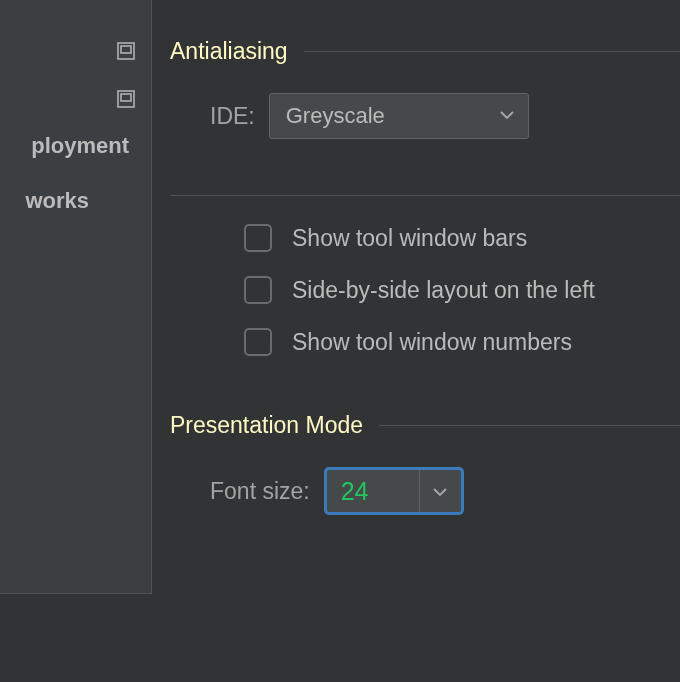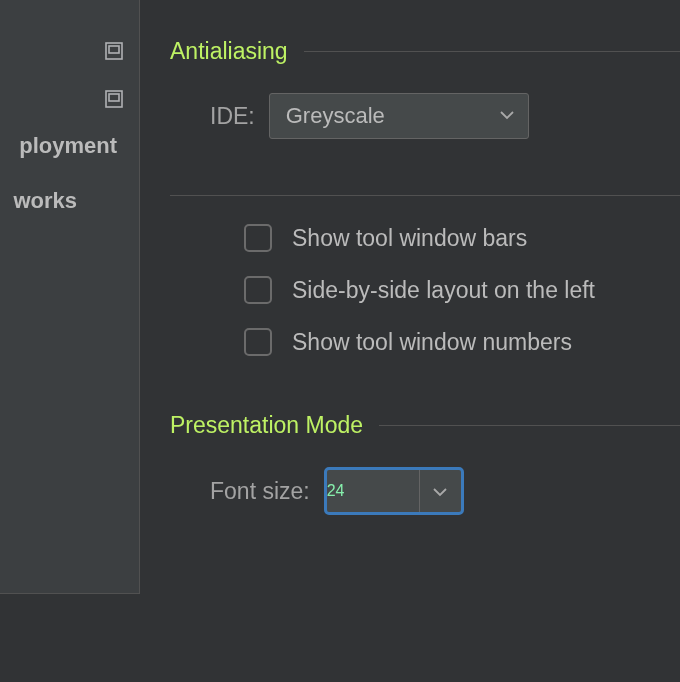--- a/index.html
+++ b/index.html
@@ -7,21 +7,21 @@
   body {
     background: #313335;
     font-family: -apple-system, "Segoe UI", Arial, sans-serif;
     color: #BBBBBB;
     font-size: 22px;
     position: relative;
   }
   .sidebar {
     position: absolute;
     left: 0; top: 0;
-    width: 140px; height: 594px;
+    width: 152px; height: 594px;
     background: #3C3F41;
     border-right: 1px solid #515151;
     border-bottom: 1px solid #515151;
   }
   .sidebar .icon-slot {
     position: absolute;
     right: 14px;
     width: 22px; height: 22px;
     display: flex; align-items: center; justify-content: center;
   }
@@ -35,21 +35,21 @@
   .content {
     position: absolute;
     left: 140px; top: 0; right: 0; bottom: 0;
     padding: 24px 0 0 30px;
   }
   .section { margin-bottom: 56px; }
   .section-header {
     display: flex; align-items: center; gap: 16px;
     margin-bottom: 28px;
   }
-  .section-title { color: #bef264; font-size: 23px; }
+  .section-title { color: #fef9c3; font-size: 23px; }
   .section-rule {
     flex: 1; height: 1px; background: #515151;
   }
   .form-row {
     display: flex; align-items: center; gap: 14px;
     margin-left: 40px;
   }
   .form-label { color: #a3a3a3; font-size: 23px; }
   .select {
     display: flex; align-items: center; justify-content: space-between;
@@ -82,21 +82,22 @@
     display: flex; align-items: center;
     height: 48px;
     background: #45494A;
     border: 3px solid #3B7ABB;
     border-radius: 5px;
     overflow: hidden;
   }
   .spin input {
     width: 92px; height: 100%;
     background: transparent; border: none; outline: none;
-    color: #86efac; font-size: 16px;
+    color: #22c55e; font-size: 25px;
+    padding-left: 14px;
   }
   .spin .spin-btn {
     width: 42px; height: 100%;
     border-left: 1px solid #646464;
     display: flex; align-items: center; justify-content: center;
     cursor: pointer;
   }
 </style>
 </head>
 <body>

